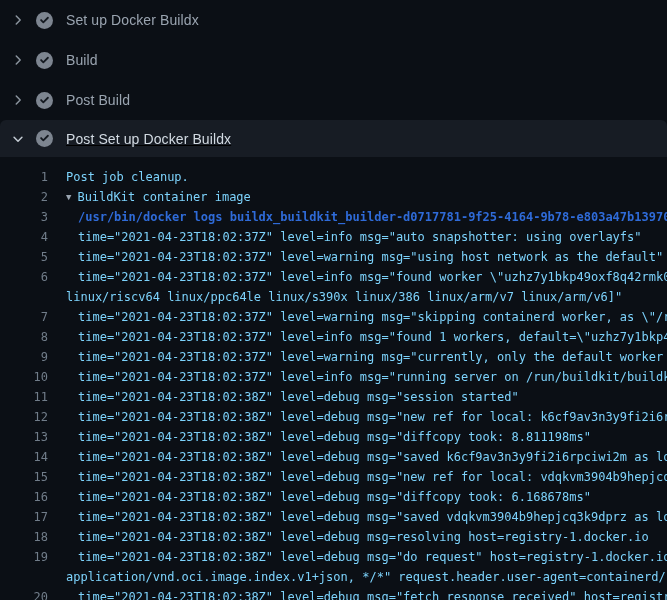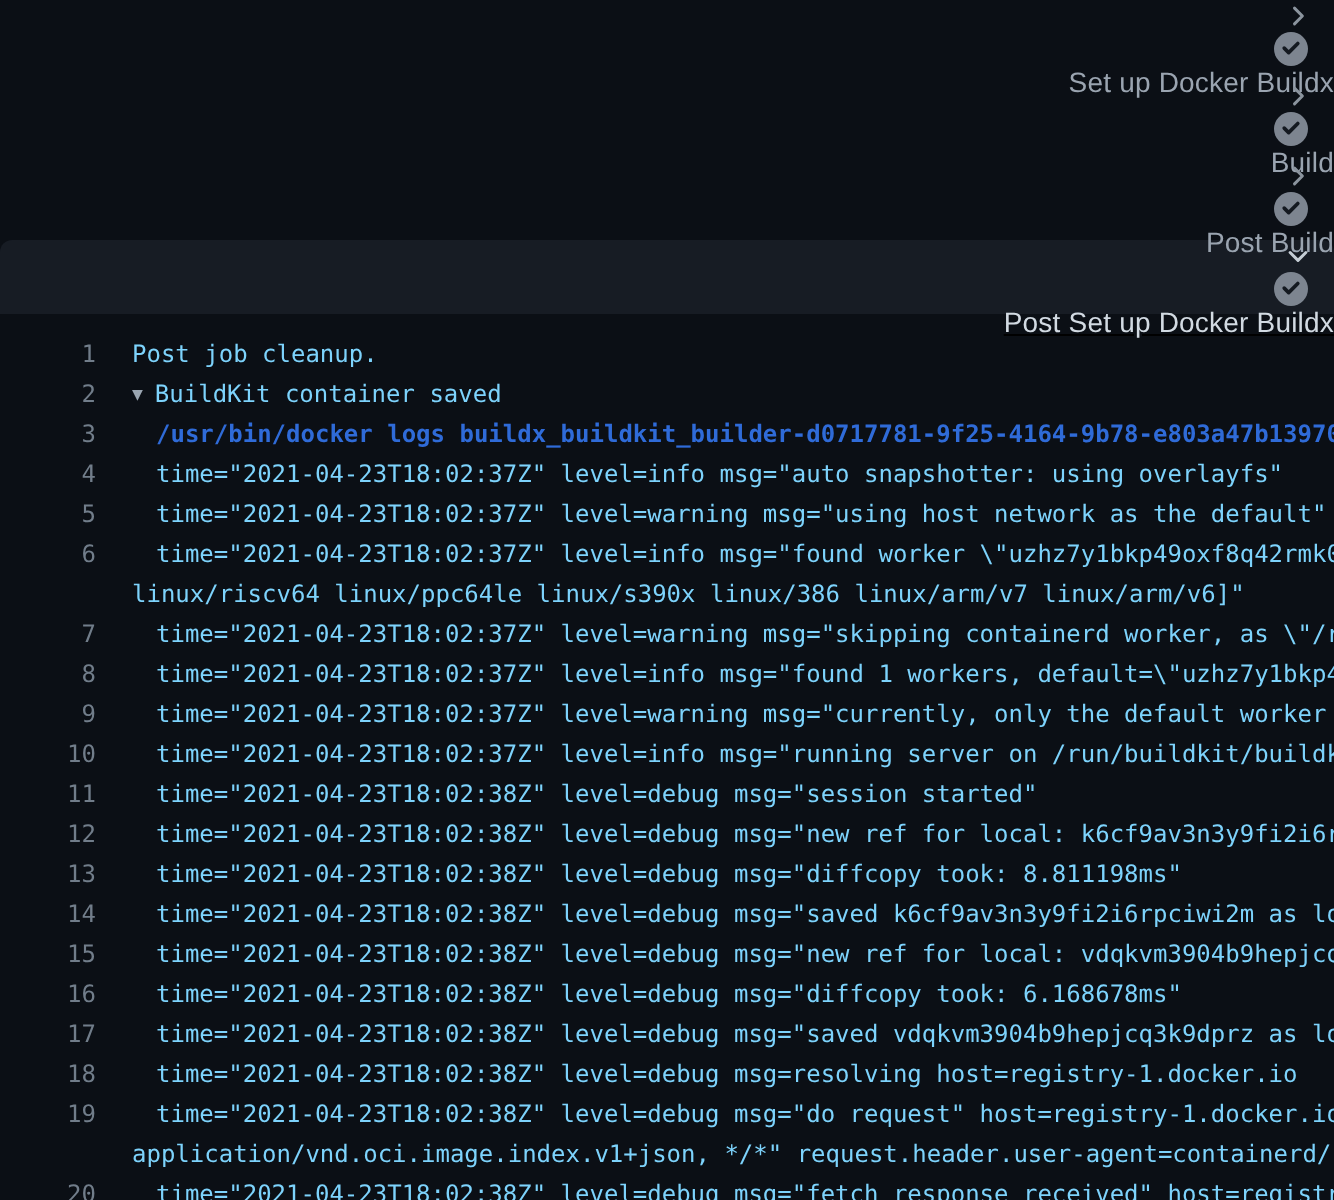--- a/index.html
+++ b/index.html
@@ -6,25 +6,24 @@
   html, body {
     width: 667px; height: 600px;
     overflow: hidden;
     background: #0b0f15;
     font-family: "Liberation Sans", sans-serif;
   }
   .viewer { width: 667px; height: 600px; overflow: hidden; }
 
   
   .step-row {
-    display: flex; align-items: flex-end;
+    display: flex; align-items: center;
     height: 40px;
     padding-left: 10px;
     cursor: pointer;
-    flex-direction: column;
   }
   .step-row.expanded {
     background: #171c24;
     height: 37px;
     border-radius: 6px 6px 0 0;
     text-decoration: underline;
   }
   .chev {
     width: 16px; height: 16px;
     display: inline-flex; align-items: center; justify-content: center;
@@ -135,21 +134,21 @@
   </div>
 </div>
   <div class="log" id="log">
   <div class="log-row">
     <span class="log-num">1</span>
     <span class="log-text">Post job cleanup.</span>
   </div>
 
   <div class="log-row">
     <span class="log-num">2</span>
-    <span style="padding-left: 18px;"><span class="group-marker">▼</span><span class="log-text" style="padding-left: 0px;">BuildKit container saved</span></span>
+    <span style="padding-left: 18px;"><span class="group-marker">▼</span><span class="log-text" style="padding-left: 0px;">BuildKit container image</span></span>
   </div>
 
   <div class="log-row indent1">
     <span class="log-num">3</span>
     <span class="log-text command">/usr/bin/docker logs buildx_buildkit_builder-d0717781-9f25-4164-9b78-e803a47b13970</span>
   </div>
 
   <div class="log-row indent1">
     <span class="log-num">4</span>
     <span class="log-text">time="2021-04-23T18:02:37Z" level=info msg="auto snapshotter: using overlayfs"</span>

